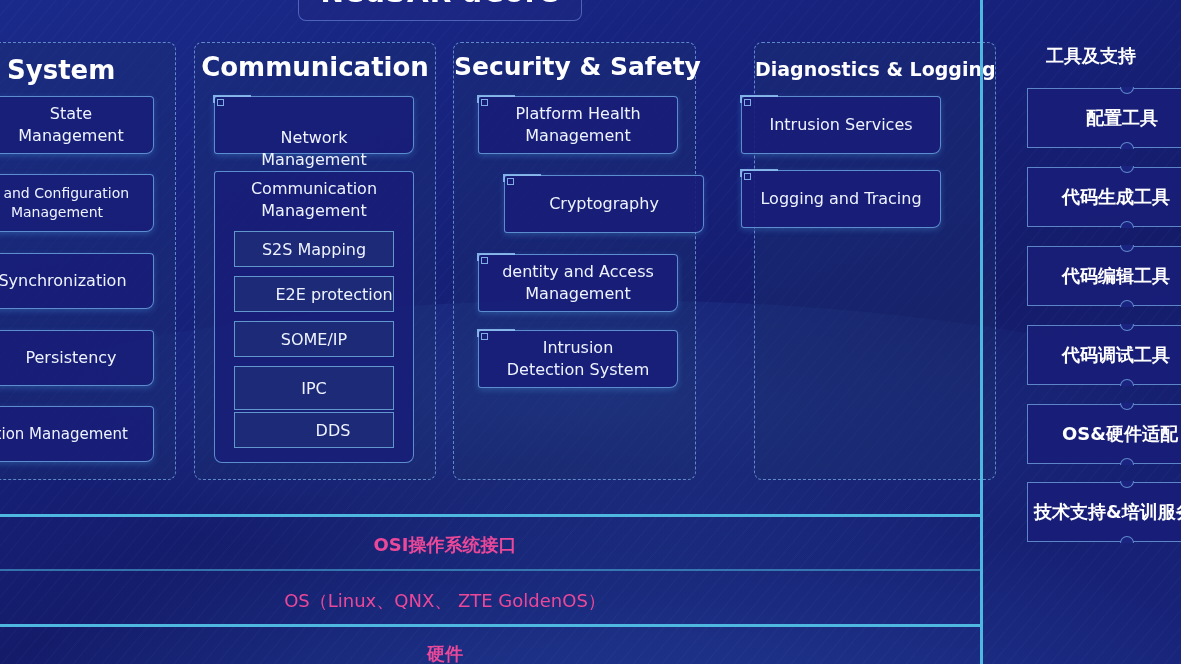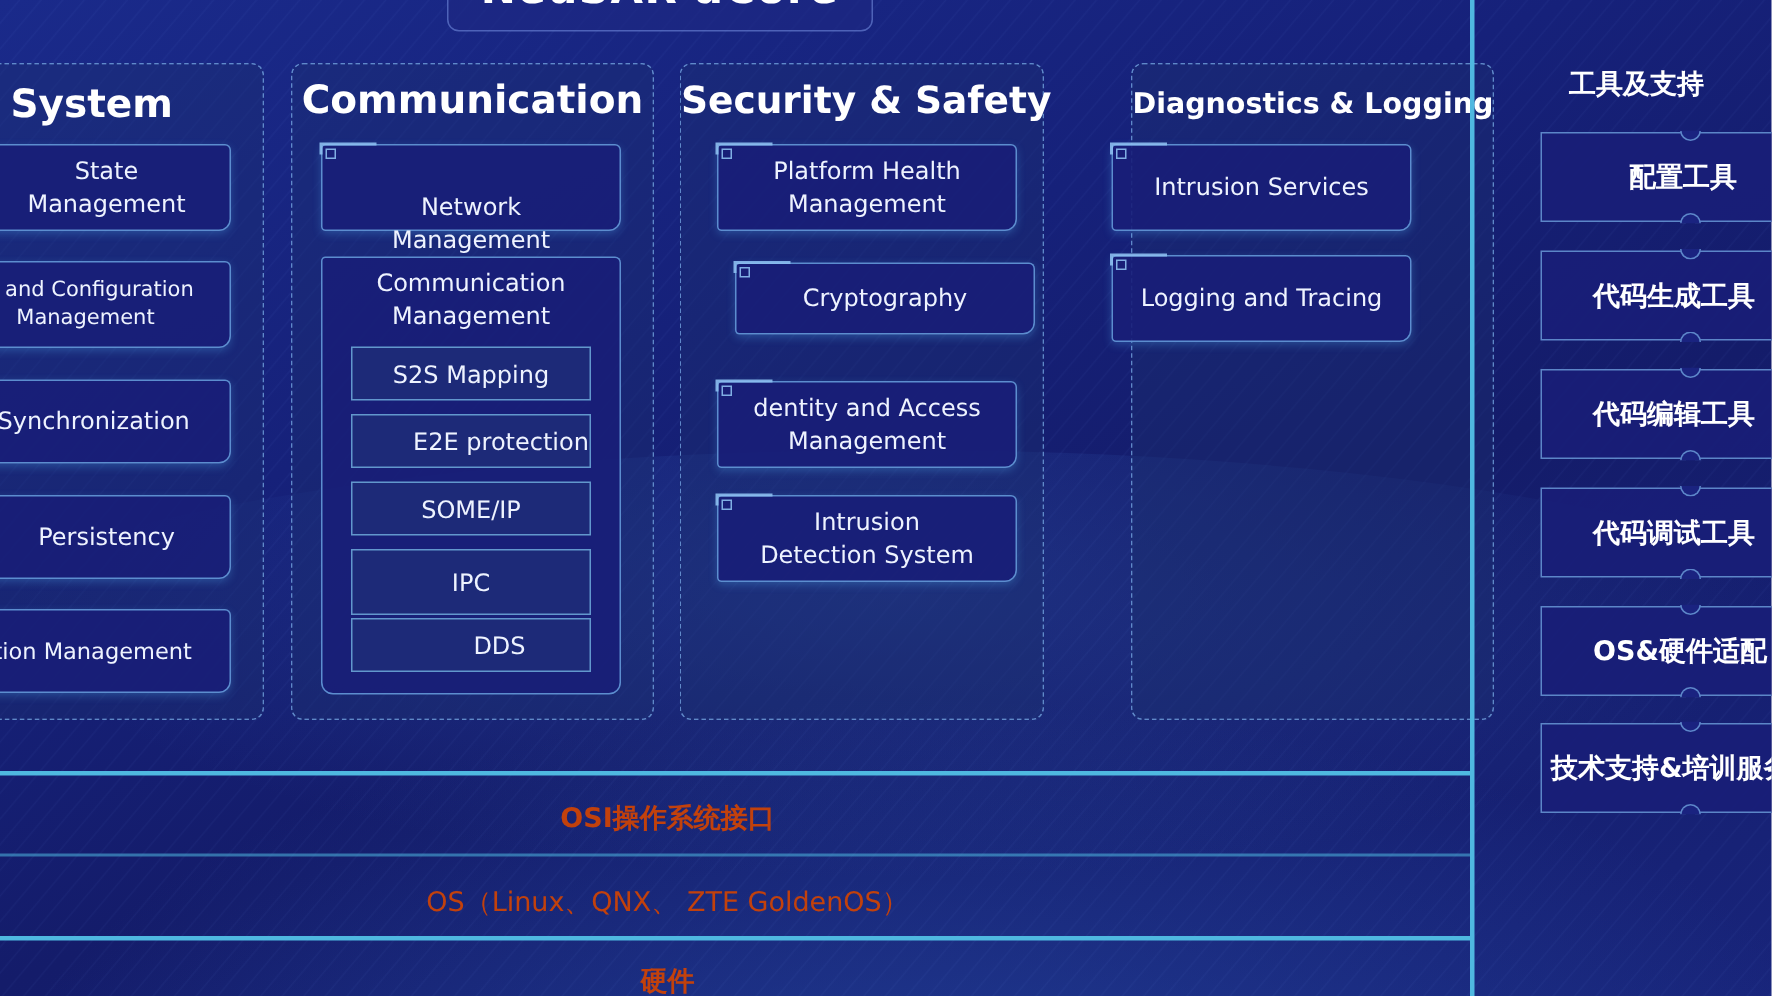--- a/index.html
+++ b/index.html
@@ -91,21 +91,21 @@
   .vline {
     position: absolute; left: 980px; top: 0; width: 3px; height: 664px;
     background: #4fb8e0;
   }
 
   
   .hline { position: absolute; left: 0; width: 982px; height: 3px; background: #4fb8e0; }
   .hline.thin { height: 2px; background: rgba(79,184,224,0.55); }
   .layer-label {
     position: absolute; left: 0; width: 890px; text-align: center;
-    font-size: 18px; color: #c2410c;
+    font-size: 18px; color: #ec4899;
   }
 
   
   .tools-title {
     position: absolute; left: 1046px; top: 44px; font-size: 18px; font-weight: bold; white-space: nowrap;
   }
   .tool {
     position: absolute; left: 1027px; width: 180px; height: 60px;
     background: rgba(24,30,120,0.9);
     border: 1.5px solid rgba(110,160,220,0.8);
@@ -177,21 +177,21 @@
   <span>DDS</span>
 </div>
 
 <div class="group" style="left:453px; top:42px; width:243px; height:438px;">
   <div class="group-title" style="top:9px; font-size:25px;">Security &amp; Safety</div>
 </div>
 <div class="card tab" style="left:478px; top:96px; width:200px; height:58px;">
   <span style="white-space:pre-line;">Platform Health
 Management</span>
 </div>
-<div class="card tab" style="left:490px; top:175px; width:200px; height:48px;">
+<div class="card tab" style="left:504px; top:175px; width:200px; height:58px;">
   <span>Cryptography</span>
 </div>
 <div class="card tab" style="left:478px; top:254px; width:200px; height:58px;">
   <span style="white-space:pre-line;">dentity and Access
 Management</span>
 </div>
 <div class="card tab" style="left:478px; top:330px; width:200px; height:58px;">
   <span style="white-space:pre-line;">Intrusion
 Detection System</span>
 </div>

